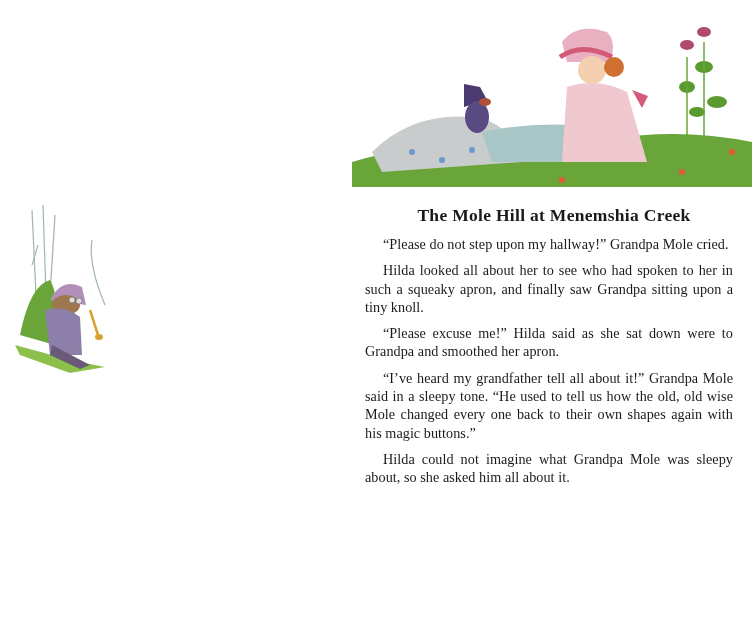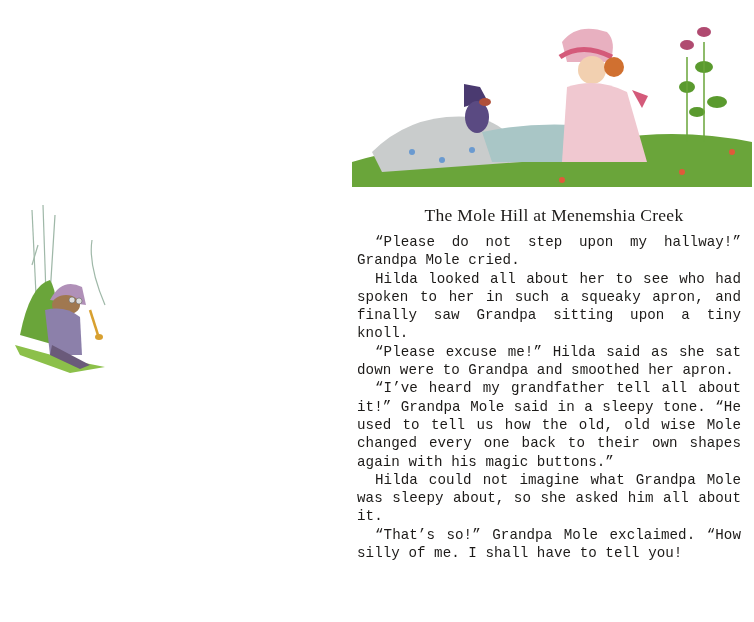--- a/index.html
+++ b/index.html
@@ -4,26 +4,26 @@
 <style>
   html, body { margin: 0; padding: 0; }
   body {
     width: 754px; height: 622px; background: #ffffff; position: relative; overflow: hidden;
     font-family: "Liberation Serif", "DejaVu Serif", serif; color: #1c1a18;
   }
   .left-illus { position: absolute; left: 10px; top: 205px; width: 110px; height: 170px; }
   .top-illus { position: absolute; left: 352px; top: 12px; width: 402px; height: 180px; }
   .story { position: absolute; left: 357px; top: 203px; width: 384px; }
   .title {
-    text-align: center; font-size: 17.5px; margin: 0 0 6px 0; font-weight: normal;
+    text-align: center; font-size: 17.5px; margin: 0 0 6px 0; font-weight: bold;
     letter-spacing: 0.3px; line-height: 24px; padding-left: 10px;
   }
   .para {
     font-size: 14.2px; line-height: 18.3px; text-align: justify; text-indent: 18px;
-    margin: 0; letter-spacing: 0.05px; font-family: Liberation Mono, monospace;
+    margin: 8px; letter-spacing: 0.05px;
   }
 </style>
 </head>
 <body>
 
 <div class="left-illus">
   <svg width="110" height="170" viewBox="0 0 110 170">
     <g stroke="#9fb8a8" stroke-width="1.2" fill="none">
       <path d="M22 5 L26 90"></path>
         <path d="M33 0 L36 90"></path>
@@ -80,14 +80,13 @@
   </svg>
 </div>
 
 <div class="story">
   <h2 class="title">The Mole Hill at Menemshia Creek</h2>
   <p class="para">“Please do not step upon my hallway!” Grandpa Mole cried.</p>
   <p class="para">Hilda looked all about her to see who had spoken to her in such a squeaky apron, and finally saw Grandpa sitting upon a tiny knoll.</p>
   <p class="para">“Please excuse me!” Hilda said as she sat down were to Grandpa and smoothed her apron.</p>
   <p class="para">“I’ve heard my grandfather tell all about it!” Grandpa Mole said in a sleepy tone. “He used to tell us how the old, old wise Mole changed every one back to their own shapes again with his magic buttons.”</p>
   <p class="para">Hilda could not imagine what Grandpa Mole was sleepy about, so she asked him all about it.</p>
-  <p class="para">“That’s so!” Grandpa Mole exclaimed. “How silly of me. I shall have to tell you!</p>
 </div>
 
 </body></html>

